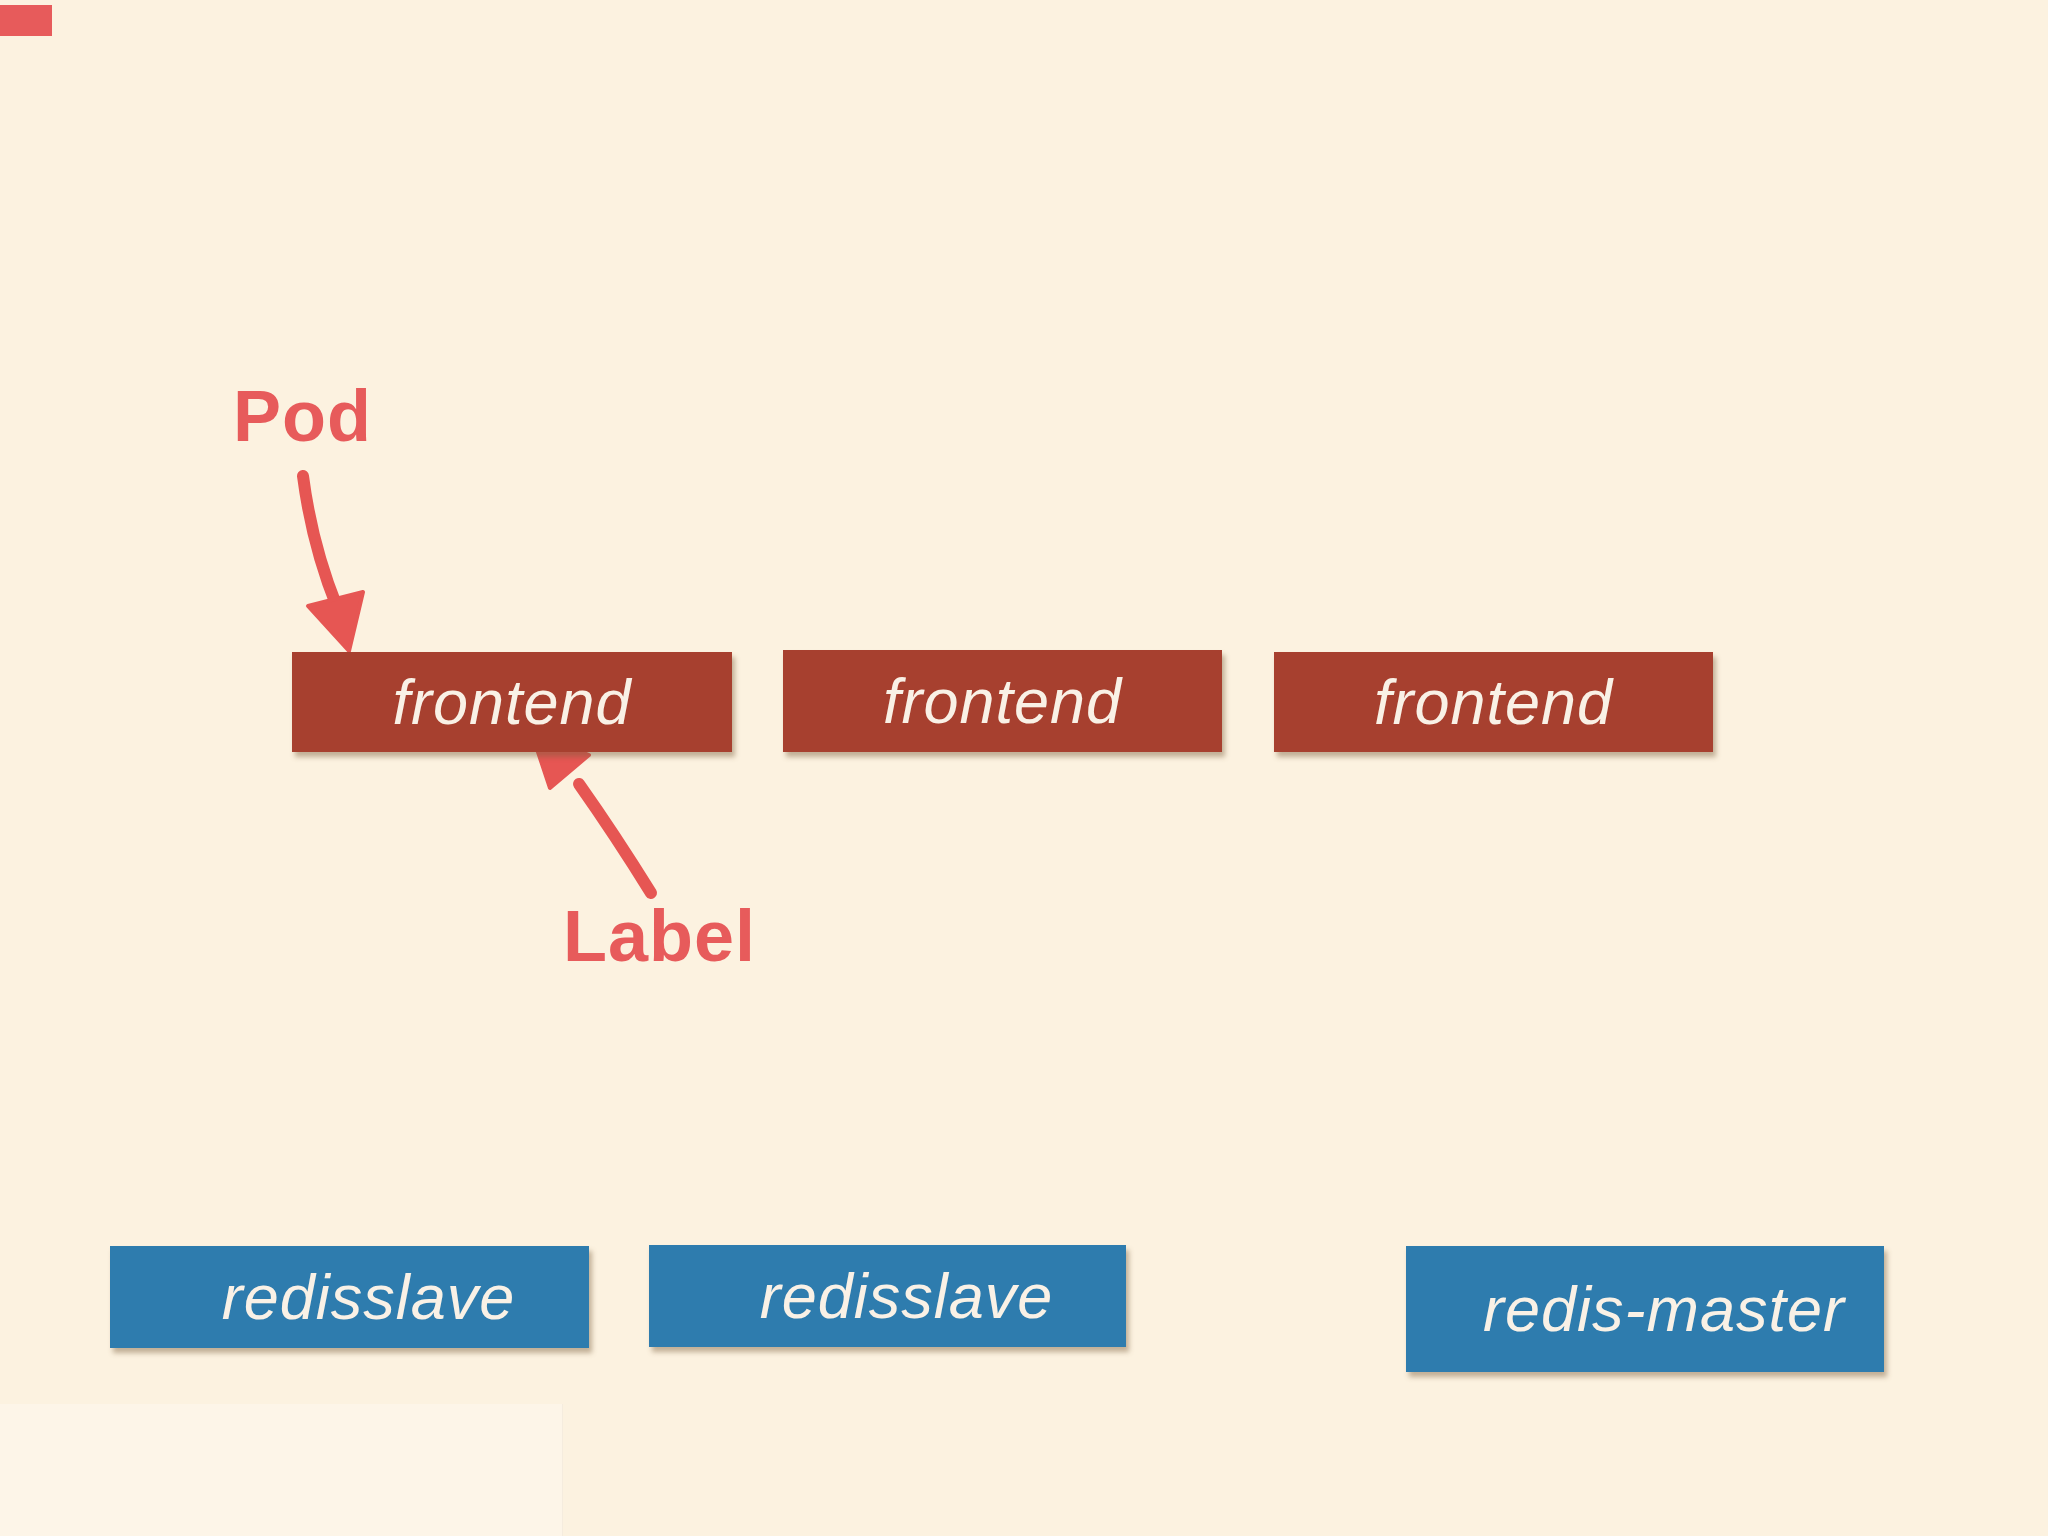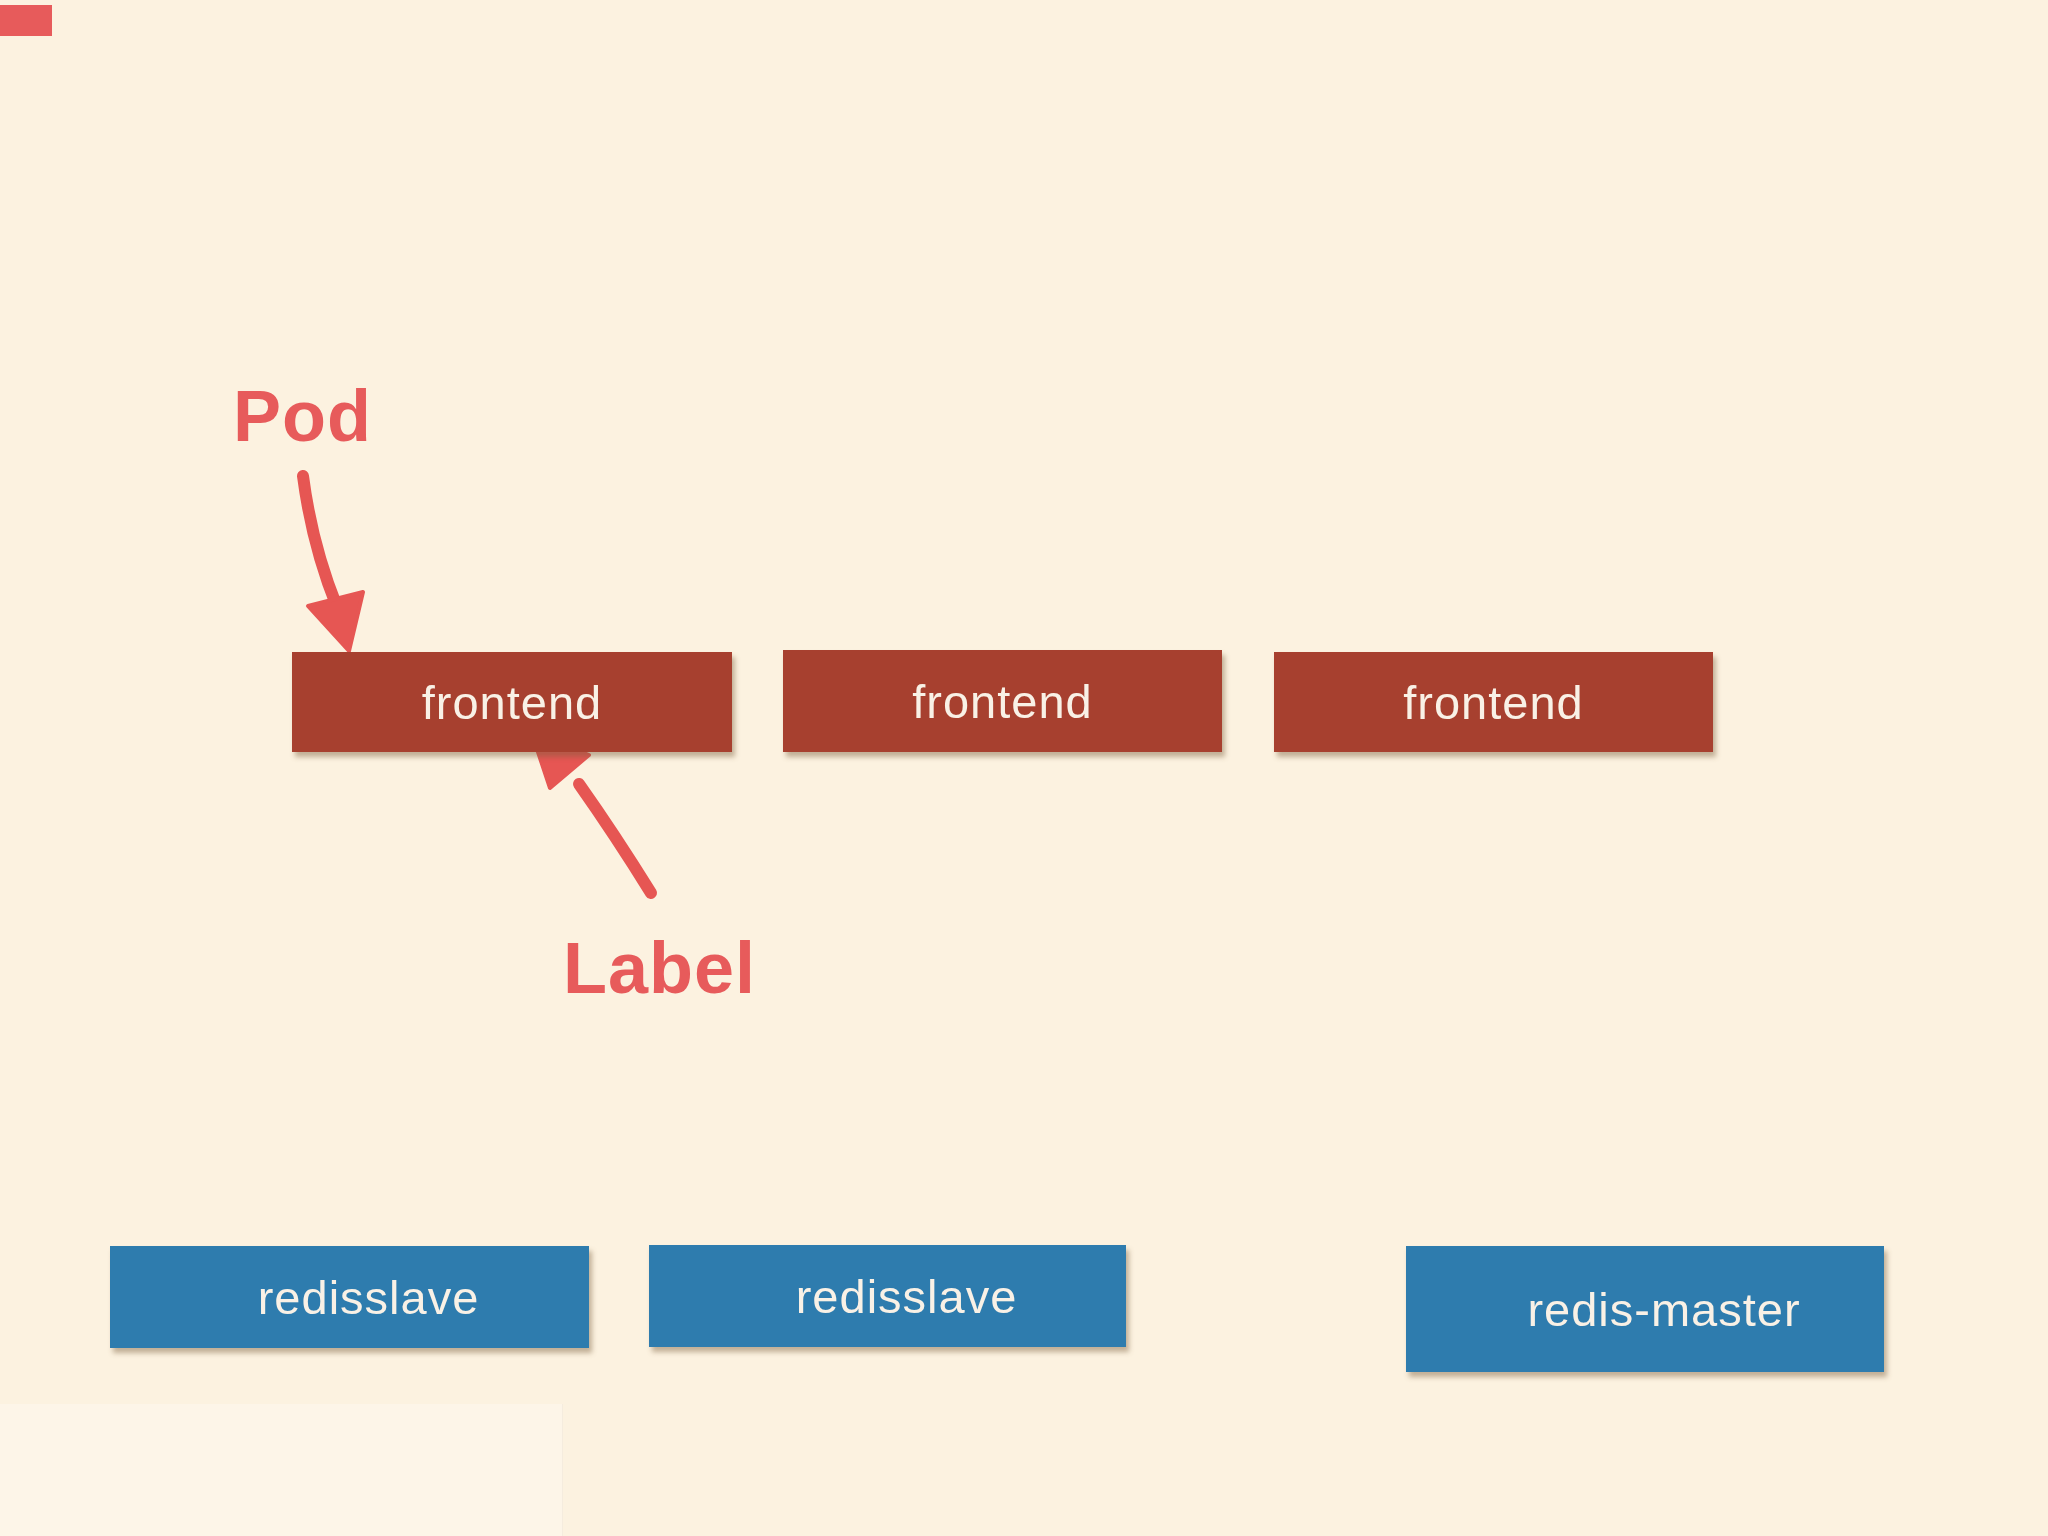--- a/index.html
+++ b/index.html
@@ -38,32 +38,33 @@
   .annotation-text {
     position: absolute;
     color: var(--annotation, #E75B5B);
     font-size: 72px;
     font-weight: 700;
     letter-spacing: 1px;
     line-height: 1;
     white-space: nowrap;
   }
   .pod-label-text   { left: 233px; top: 380px; }
-  .label-label-text { left: 563px; top: 900px; margin-top: 32px; }
+  .label-label-text { left: 563px; top: 900px; }
 
   .box {
     position: absolute;
     display: flex;
     align-items: center;
     justify-content: center;
     color: var(--box-text, #F9F1E6);
-    font-size: 47px;
+    font-size: 63px;
     font-weight: 400;
     letter-spacing: 1px;
     box-shadow: 3px 5px 5px rgba(122, 94, 60, 0.45);
+    font-style: italic;
   }
   .pod-box     { background: var(--pod-box, #A7402F); }
   .service-box { background: var(--service-box, #2E7CAE); padding-left: 38px; }
 
   .pod-box-1 { left: 292px;  top: 652px; width: 440px; height: 100px; }
   .pod-box-2 { left: 783px;  top: 650px; width: 439px; height: 102px; }
   .pod-box-3 { left: 1274px; top: 652px; width: 439px; height: 100px; }
 
   .service-box-1 { left: 110px;  top: 1246px; width: 441px; height: 102px; }
   .service-box-2 { left: 649px;  top: 1245px; width: 439px; height: 102px; }

